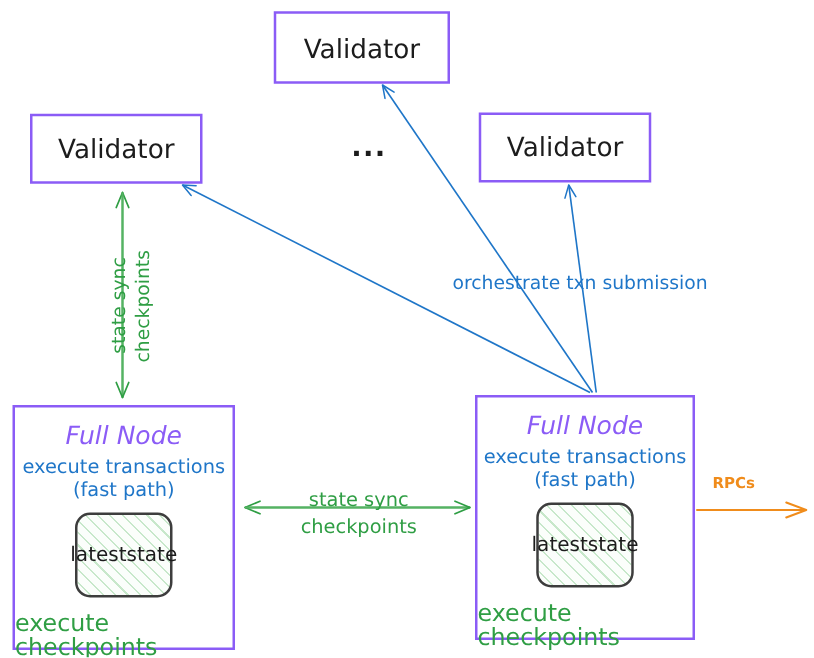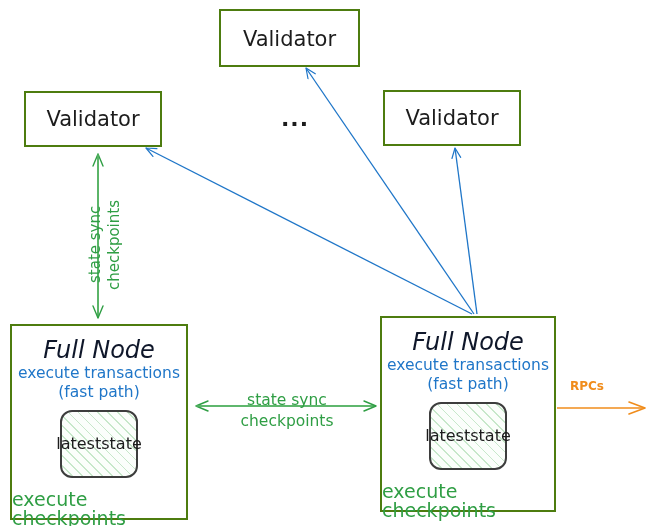--- a/index.html
+++ b/index.html
@@ -23,33 +23,33 @@
     left: 0;
     top: 0;
     width: 651px;
     height: 526px;
     overflow: visible;
   }
   .node-box {
     position: absolute;
     box-sizing: border-box;
     background: #ffffff;
-    border: 2px solid #4d7c0f;
+    border: 2px solid #8b5cf6;
   }
   .validator-title {
     font-size: 21px;
     color: #1c1c1c;
     text-align: center;
     width: 100%;
     position: absolute;
     left: 0;
   }
   .fullnode-title {
-    font-size: 24px;
-    color: #0f172a;
+    font-size: 20px;
+    color: #8b5cf6;
     text-align: center;
     width: 100%;
     position: absolute;
     left: 0;
     font-style: italic;
   }
   .blue-text {
     color: #1f76c8;
     font-size: 15.5px;
     text-align: center;
@@ -207,16 +207,17 @@
     </div>
     <div class="green-text" style="top:164px;">execute checkpoints</div>
   </div>
 
   <div class="vert-label" style="left:86px; top:283px;">state sync</div>
   <div class="vert-label" style="left:105px; top:290px;">checkpoints</div>
 
   <div class="edge-label-green" style="left:232px; top:390px; width:110px;">state sync</div>
   <div class="edge-label-green" style="left:228px; top:411px; width:118px;">checkpoints</div>
 
+  <div class="edge-label-blue" style="left:362px; top:217px;">orchestrate txn submission</div>
 
   <div class="edge-label-orange" style="left:570px; top:379px;">RPCs</div>
 
 </div>
 
 </body></html>

